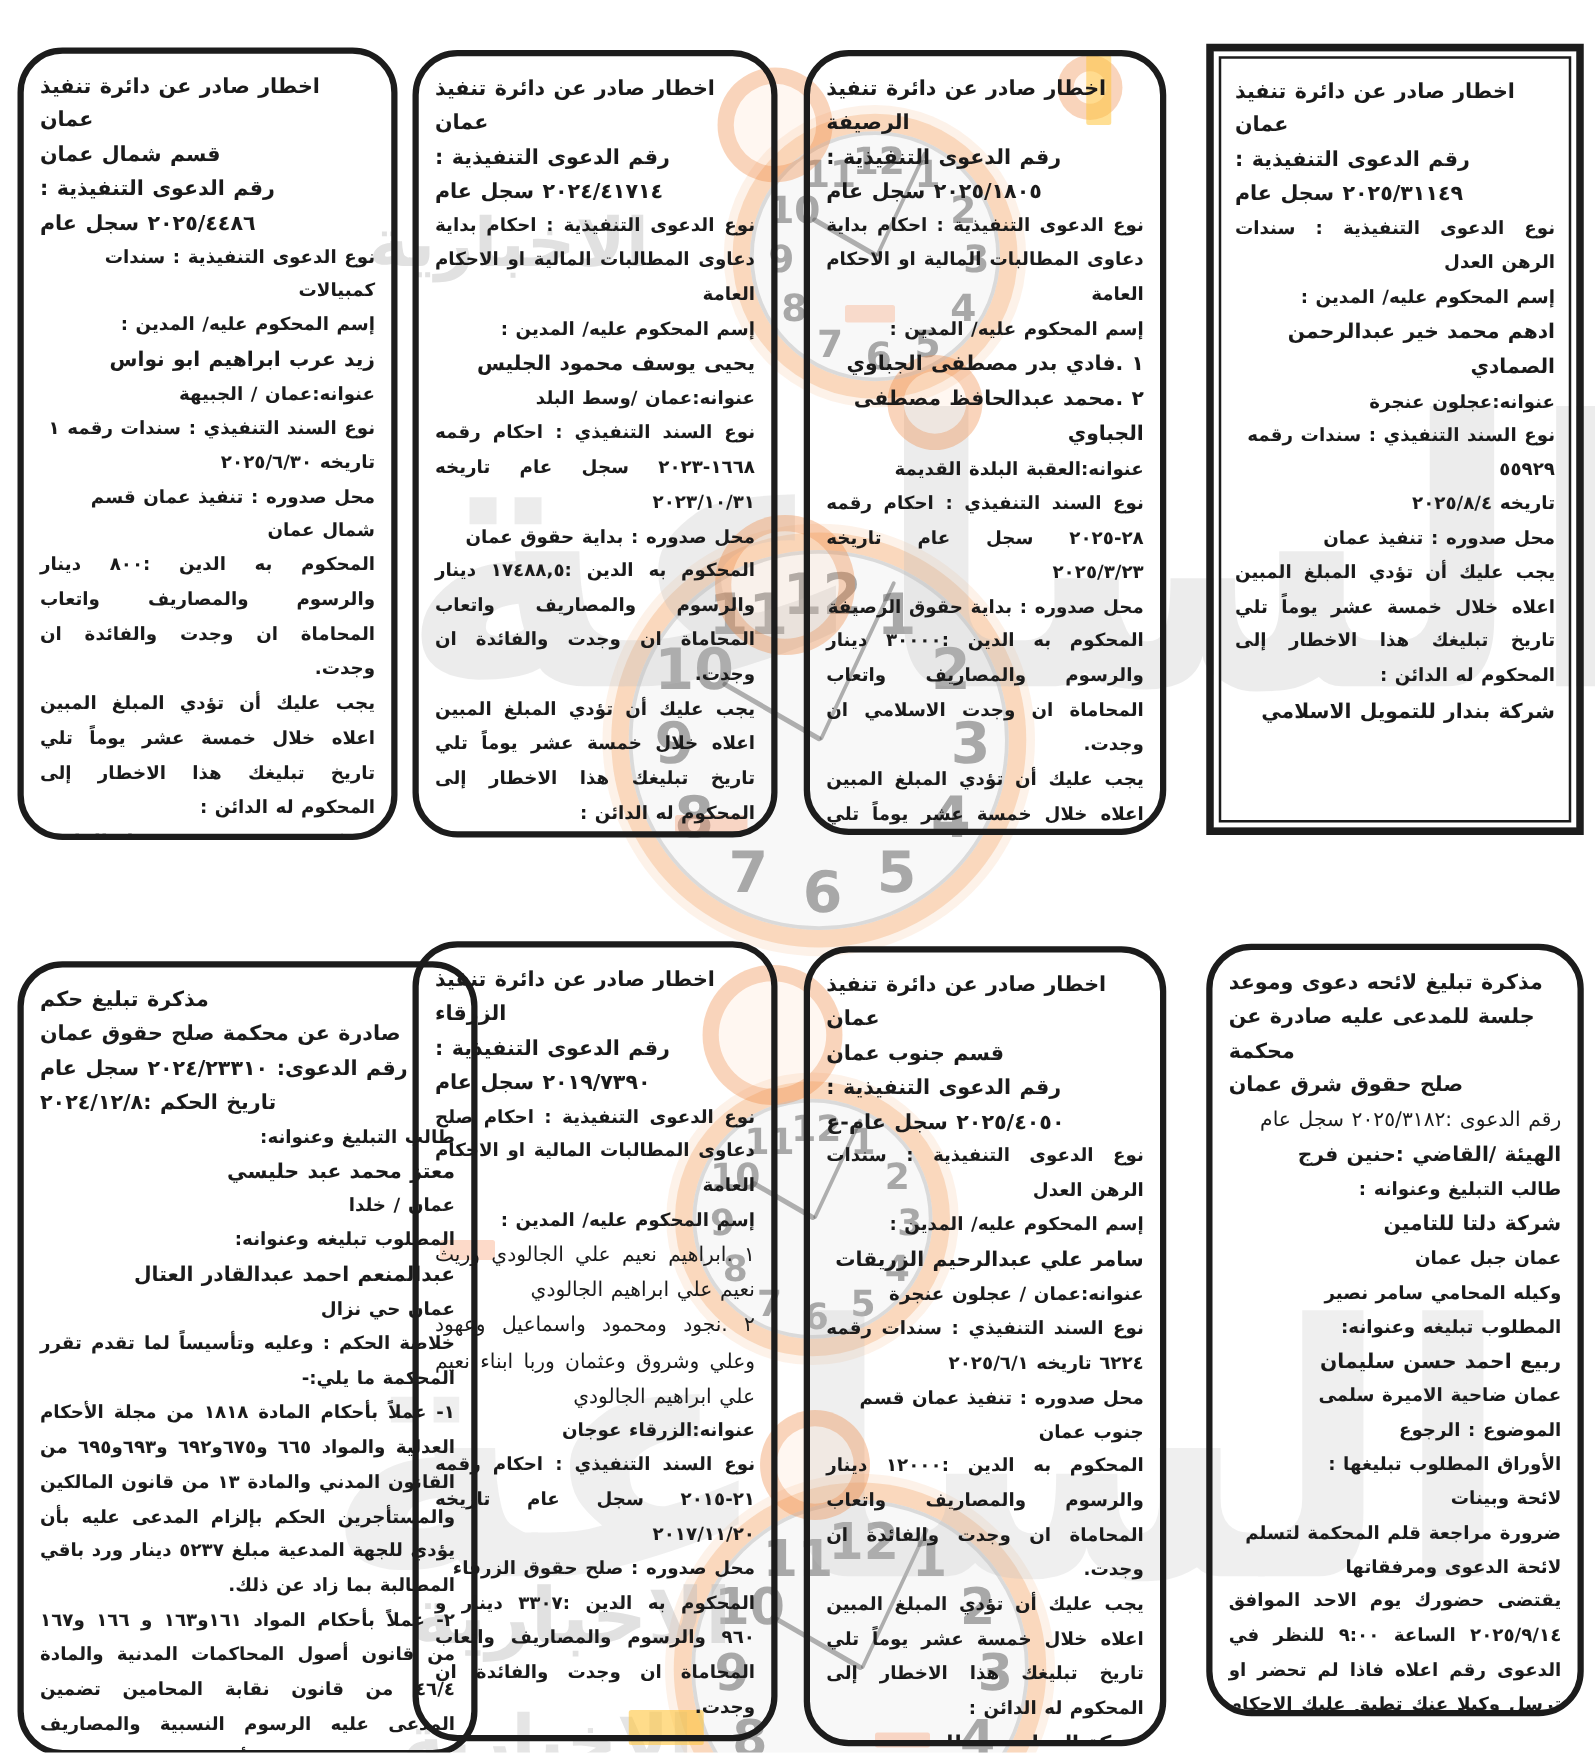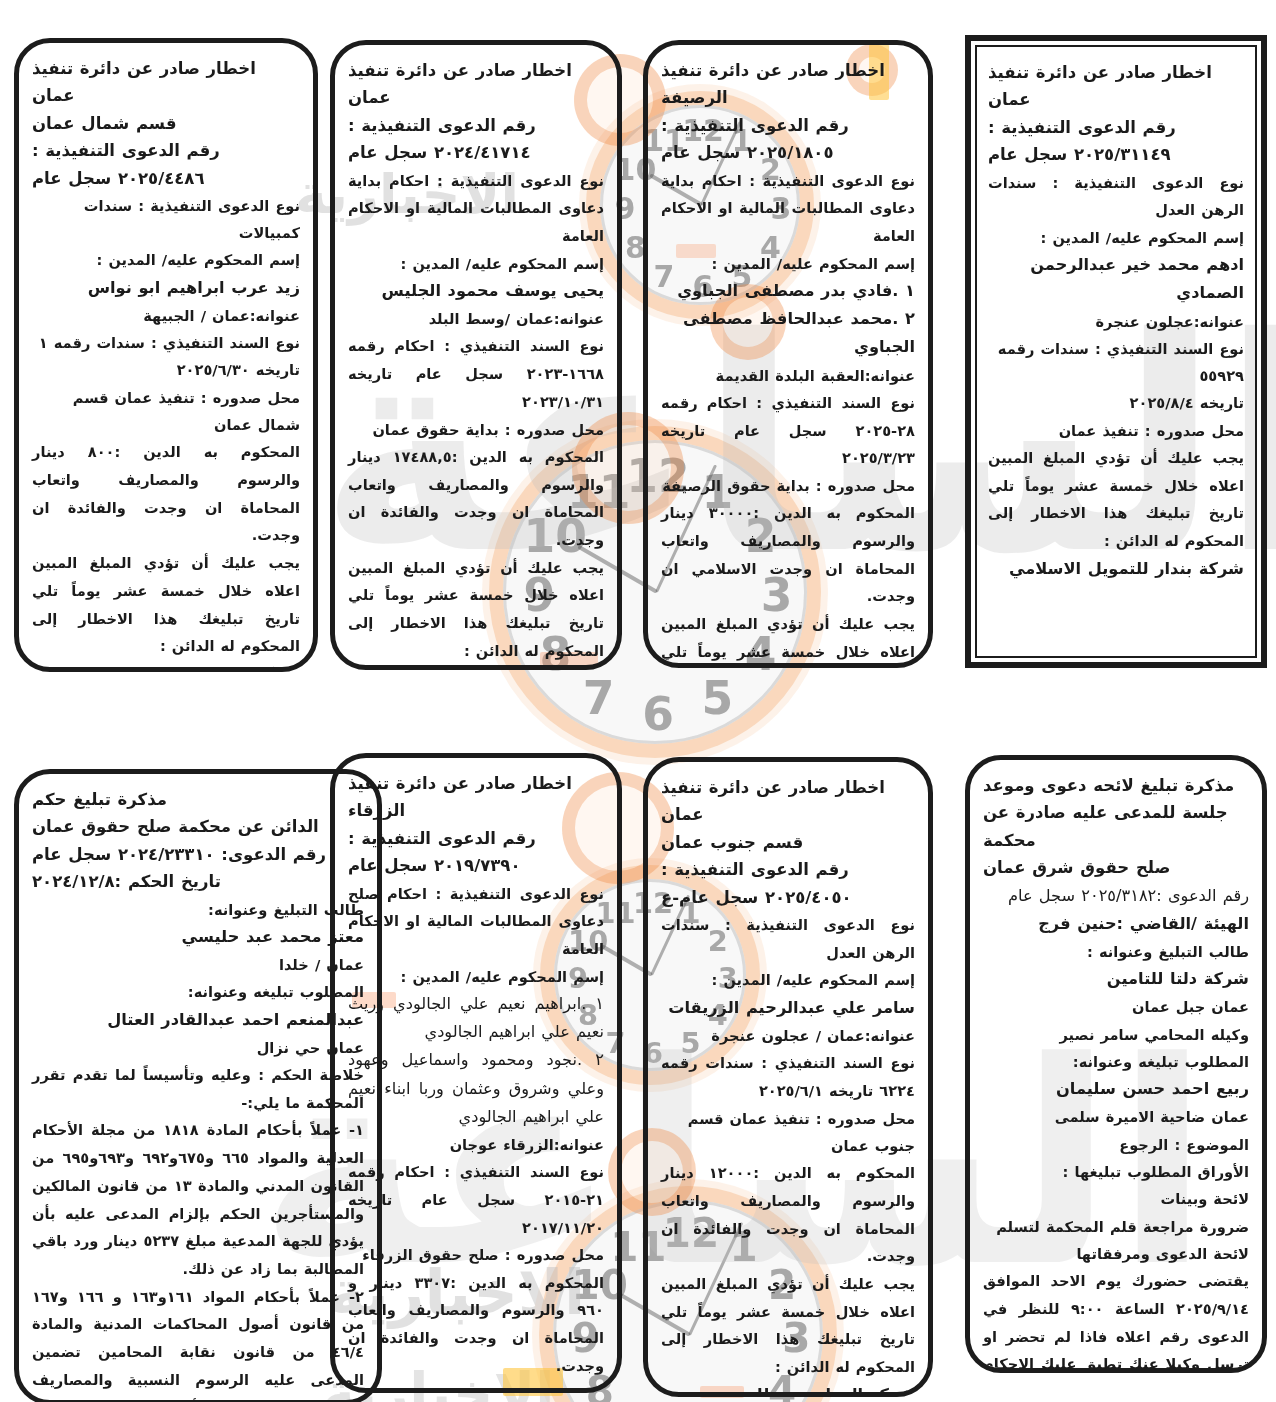--- a/index.html
+++ b/index.html
@@ -169,21 +169,21 @@
     <p class="ln n">ادهم محمد خير عبدالرحمن الصمادي</p>
     <p class="ln r">عنوانه:عجلون عنجرة</p>
     <p class="ln r">نوع السند التنفيذي :  سندات رقمه ٥٥٩٢٩</p>
     <p class="ln r">تاريخه ٢٠٢٥/٨/٤</p>
     <p class="ln r">محل صدوره : تنفيذ عمان</p>
     <p class="ln j">يجب عليك أن تؤدي المبلغ المبين اعلاه خلال خمسة عشر يوماً تلي تاريخ تبليغك هذا الاخطار إلى المحكوم له الدائن :</p>
     <p class="ln n">شركة بندار للتمويل الاسلامي</p>
   </article>
 <article class="box" style="left:14px;top:769px;width:368px;height:636px">
     <p class="ln t">مذكرة تبليغ حكم</p>
-    <p class="ln t">الدائن عن محكمة صلح حقوق عمان</p>
+    <p class="ln t">صادرة عن محكمة صلح حقوق عمان</p>
     <p class="ln t">رقم الدعوى: ٢٠٢٤/٢٣٣١٠ سجل عام</p>
     <p class="ln t">تاريخ الحكم :٢٠٢٤/١٢/٨</p>
     <p class="ln r">طالب التبليغ وعنوانه:</p>
     <p class="ln n">معتز محمد عبد حليسي</p>
     <p class="ln r">عمان /  خلدا</p>
     <p class="ln r">المطلوب تبليغه وعنوانه:</p>
     <p class="ln n">عبدالمنعم احمد عبدالقادر العتال</p>
     <p class="ln r">عمان  حي نزال</p>
     <p class="ln j">خلاصة الحكم : وعليه وتأسيساً لما تقدم تقرر المحكمة ما يلي:-</p>
     <p class="ln j">١- عملاً بأحكام المادة ١٨١٨ من مجلة الأحكام العدلية والمواد ٦٦٥ و٦٧٥و٦٩٢ و٦٩٣و٦٩٥ من القانون المدني والمادة ١٣ من قانون المالكين والمستأجرين الحكم بإلزام المدعى عليه بأن يؤدي للجهة المدعية مبلغ  ٥٢٣٧ دينار ورد باقي المطالبة بما زاد عن ذلك.</p>

